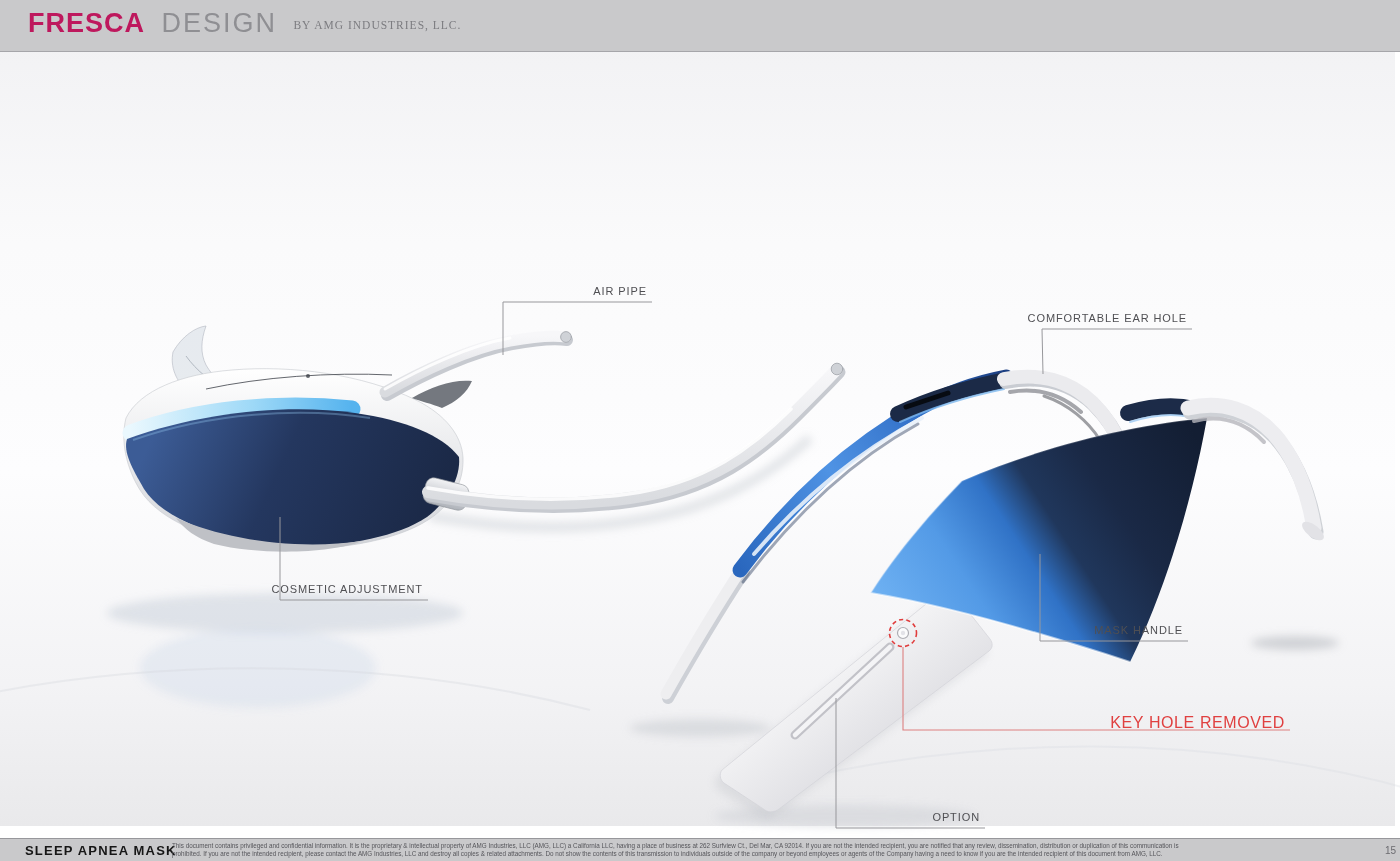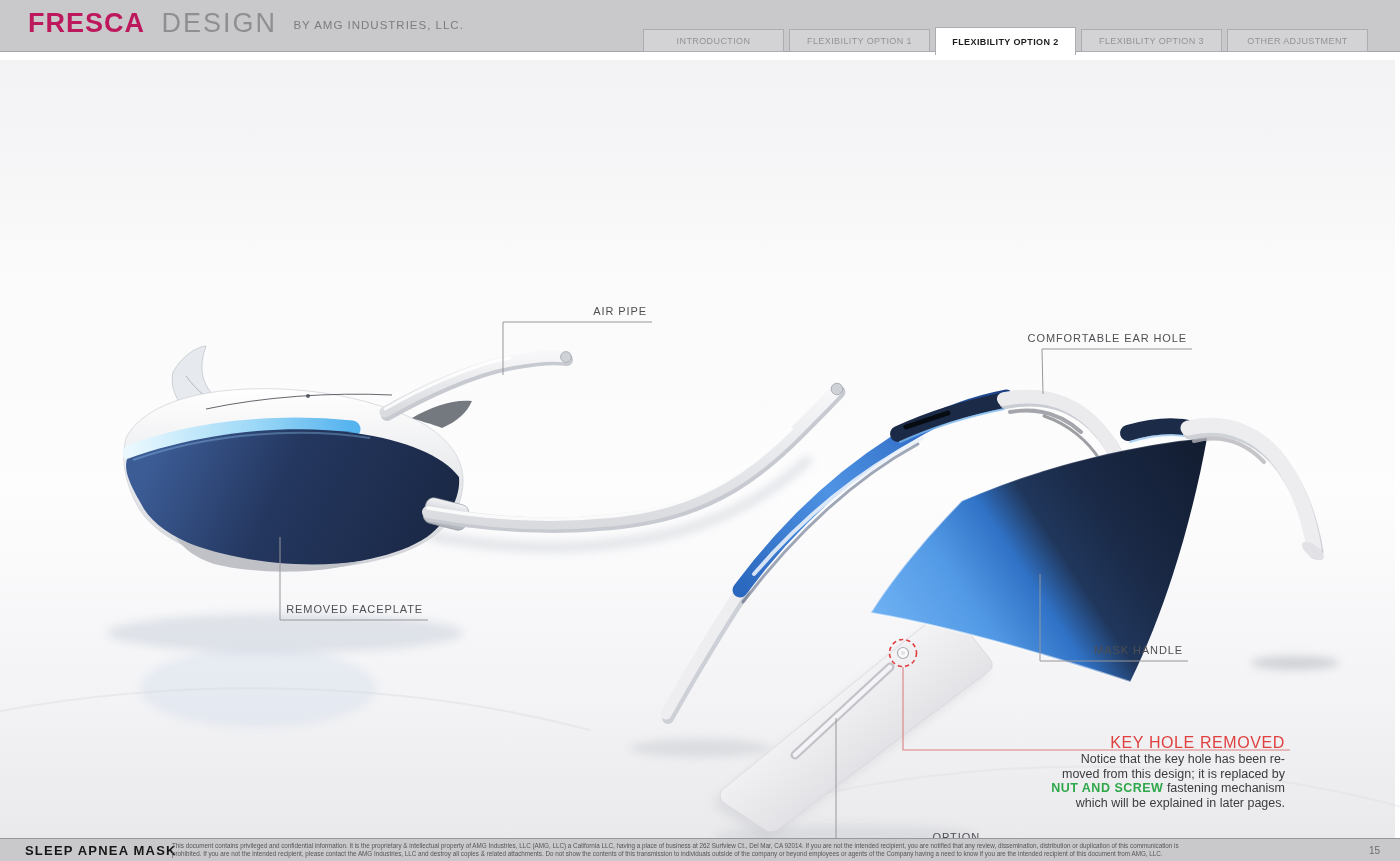--- a/index.html
+++ b/index.html
@@ -12,30 +12,30 @@
   html,body{width:1400px;height:861px;overflow:hidden;}
   body{font-family:"Liberation Sans",sans-serif;background:#fff;position:relative;}
   .stage{position:relative;width:1400px;height:861px;}
 
   
   .header{position:absolute;top:0;left:0;width:1400px;height:52px;background:var(--bar-gray);
           border-bottom:1px solid #a6a6aa;z-index:3;}
   .brand{position:absolute;left:28px;top:8px;white-space:nowrap;}
   .brand-primary{font-size:27px;font-weight:bold;color:#be185d;letter-spacing:1px;}
   .brand-secondary{font-size:27px;font-weight:normal;color:#8f8f93;letter-spacing:2px;margin-left:12px;}
-  .brand-by{font-size:11.5px;color:#7c7c80;letter-spacing:1px;margin-left:12px;position:relative;top:-3px;}
+  .brand-by{font-size:11.5px;color:#7c7c80;letter-spacing:1px;margin-left:12px;position:relative;top:-3px;font-family:Liberation Serif, serif;}
   .tabs{position:absolute;right:32px;bottom:-1px;display:flex;gap:5px;align-items:flex-end;}
   .tab{width:141px;height:23px;background:#d3d3d6;border:1px solid #adadb1;
        display:flex;align-items:center;justify-content:center;
        font-size:9px;letter-spacing:.4px;color:#939397;cursor:pointer;}
   .tab.active{height:28px;margin-bottom:-3px;background:#ffffff;border-bottom:none;
        color:#1d1d21;font-weight:bold;z-index:4;}
 
   
-  .main{position:absolute;top:60px;left:0;width:1395px;height:786px;z-index:1;
+  .main{position:absolute;top:40px;left:0;width:1395px;height:786px;z-index:1;
         background:linear-gradient(180deg,#f2f2f4 0%,#fafafb 26%,#fdfdfe 55%,#f3f3f5 82%,#e9e9eb 100%);}
   .scene{position:absolute;top:0;left:0;width:1400px;height:861px;z-index:1;pointer-events:none;}
 
   
   .lbl{position:absolute;font-size:11px;letter-spacing:.9px;color:var(--label-gray);white-space:nowrap;z-index:2;}
   .lbl-airpipe{right:748px;top:245px;}
   .lbl-eargrip{right:208px;top:272px;}
   .lbl-faceplate{right:972px;top:543px;}
   .lbl-handle{right:212px;top:584px;margin-left:24px;}
   .lbl-track{right:415px;top:771px;}
@@ -44,21 +44,21 @@
                 font-size:12.5px;line-height:14.6px;color:#3c3c40;}
   .keyhole-note .hl{color:var(--accent-green);font-weight:bold;letter-spacing:.5px;}
 
   
   .footer{position:absolute;left:0;bottom:0;width:1400px;height:23px;background:var(--bar-gray);
           border-top:1px solid #97979b;z-index:3;display:flex;align-items:center;}
   .footer-title{font-size:13px;font-weight:bold;color:#161616;letter-spacing:1.2px;
                 padding-left:25px;width:172px;flex:none;white-space:nowrap;}
   .legal{flex:1;overflow:hidden;}
   .legal div{font-size:6.3px;line-height:7.6px;color:#55555a;white-space:nowrap;overflow:hidden;}
-  .page-num{flex:none;width:46px;text-align:right;padding-right:20px;font-size:10px;color:#6b6b70;}
+  .page-num{flex:none;width:46px;text-align:right;padding-right:4px;font-size:10px;color:#6b6b70;}
 </style>
 </head>
 <body>
 
 <div class="stage">
 
   <div class="main">
     <svg class="scene" viewBox="0 0 1400 861" aria-hidden="true">
       <defs>
         <linearGradient id="shellGrad" x1="0" y1="0" x2="0" y2="1">
@@ -200,45 +200,32 @@
         <path d="M 836,658 L 836,788 L 985,788"></path>
       </g>
       <g fill="none">
         <circle cx="903" cy="593" r="13.5" stroke="#e03c3c" stroke-width="1.6" stroke-dasharray="4.2,3.2"></circle>
         <path d="M 903,607 L 903,690 L 1290,690" stroke="#dd8080" stroke-width="1.1"></path>
       </g>
     </svg>
 
     <div class="lbl lbl-airpipe">AIR PIPE</div>
     <div class="lbl lbl-eargrip">COMFORTABLE EAR HOLE</div>
-    <div class="lbl lbl-faceplate">REMOVED FACEPLATE</div>
+    <div class="lbl lbl-faceplate">COSMETIC ADJUSTMENT</div>
     <div class="lbl lbl-handle">MASK HANDLE</div>
     <div class="lbl lbl-track">OPTION</div>
 
     <div class="lbl lbl-keyhole-title">KEY HOLE REMOVED</div>
-    <div class="keyhole-note">
-      <span>Notice that the key hole has been re-</span><br>
-      <span>moved from this design; it is replaced by</span><br>
-      <span class="hl">NUT AND SCREW</span><span> fastening mechanism</span><br>
-      <span>which will be explained in later pages.</span>
-    </div>
   </div>
 
   <div class="header">
     <div class="brand">
       <span class="brand-primary">FRESCA</span>
       <span class="brand-secondary">DESIGN</span>
       <span class="brand-by">BY AMG INDUSTRIES, LLC.</span>
-    </div>
-    <div class="tabs">
-      <div class="tab">INTRODUCTION</div>
-      <div class="tab">FLEXIBILITY OPTION 1</div>
-      <div class="tab active">FLEXIBILITY OPTION 2</div>
-      <div class="tab">FLEXIBILITY OPTION 3</div>
-      <div class="tab">OTHER ADJUSTMENT</div>
     </div>
   </div>
 
   <div class="footer">
     <div class="footer-title">SLEEP APNEA MASK</div>
     <div class="legal">
       <div>This document contains privileged and confidential information. It is the proprietary &amp; intellectual property of AMG Industries, LLC (AMG, LLC) a California LLC, having a place of business at 262 Surfview Ct., Del Mar, CA 92014. If you are not the intended recipient, you are notified that any review, dissemination, distribution or duplication of this communication is</div>
       <div>prohibited. If you are not the intended recipient, please contact the AMG Industries, LLC and destroy all copies &amp; related attachments. Do not show the contents of this transmission to individuals outside of the company or beyond employees or agents of the Company having a need to know if you are the intended recipient of this document from AMG, LLC.</div>
     </div>
     <div class="page-num">15</div>

